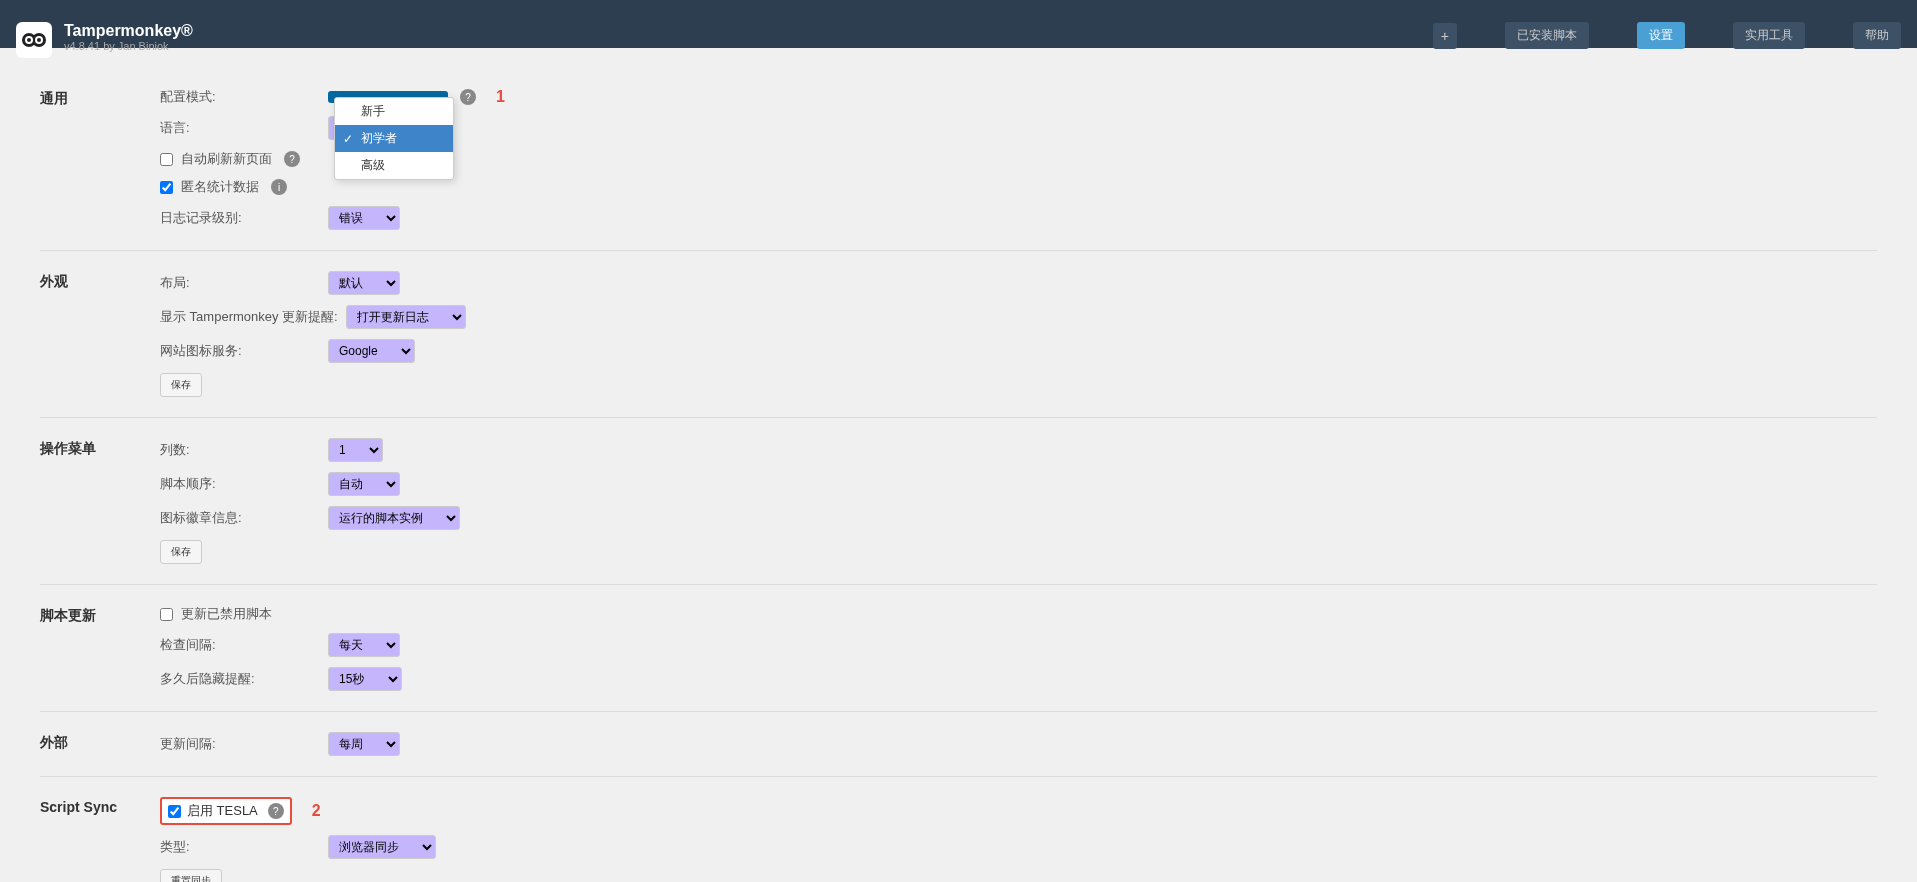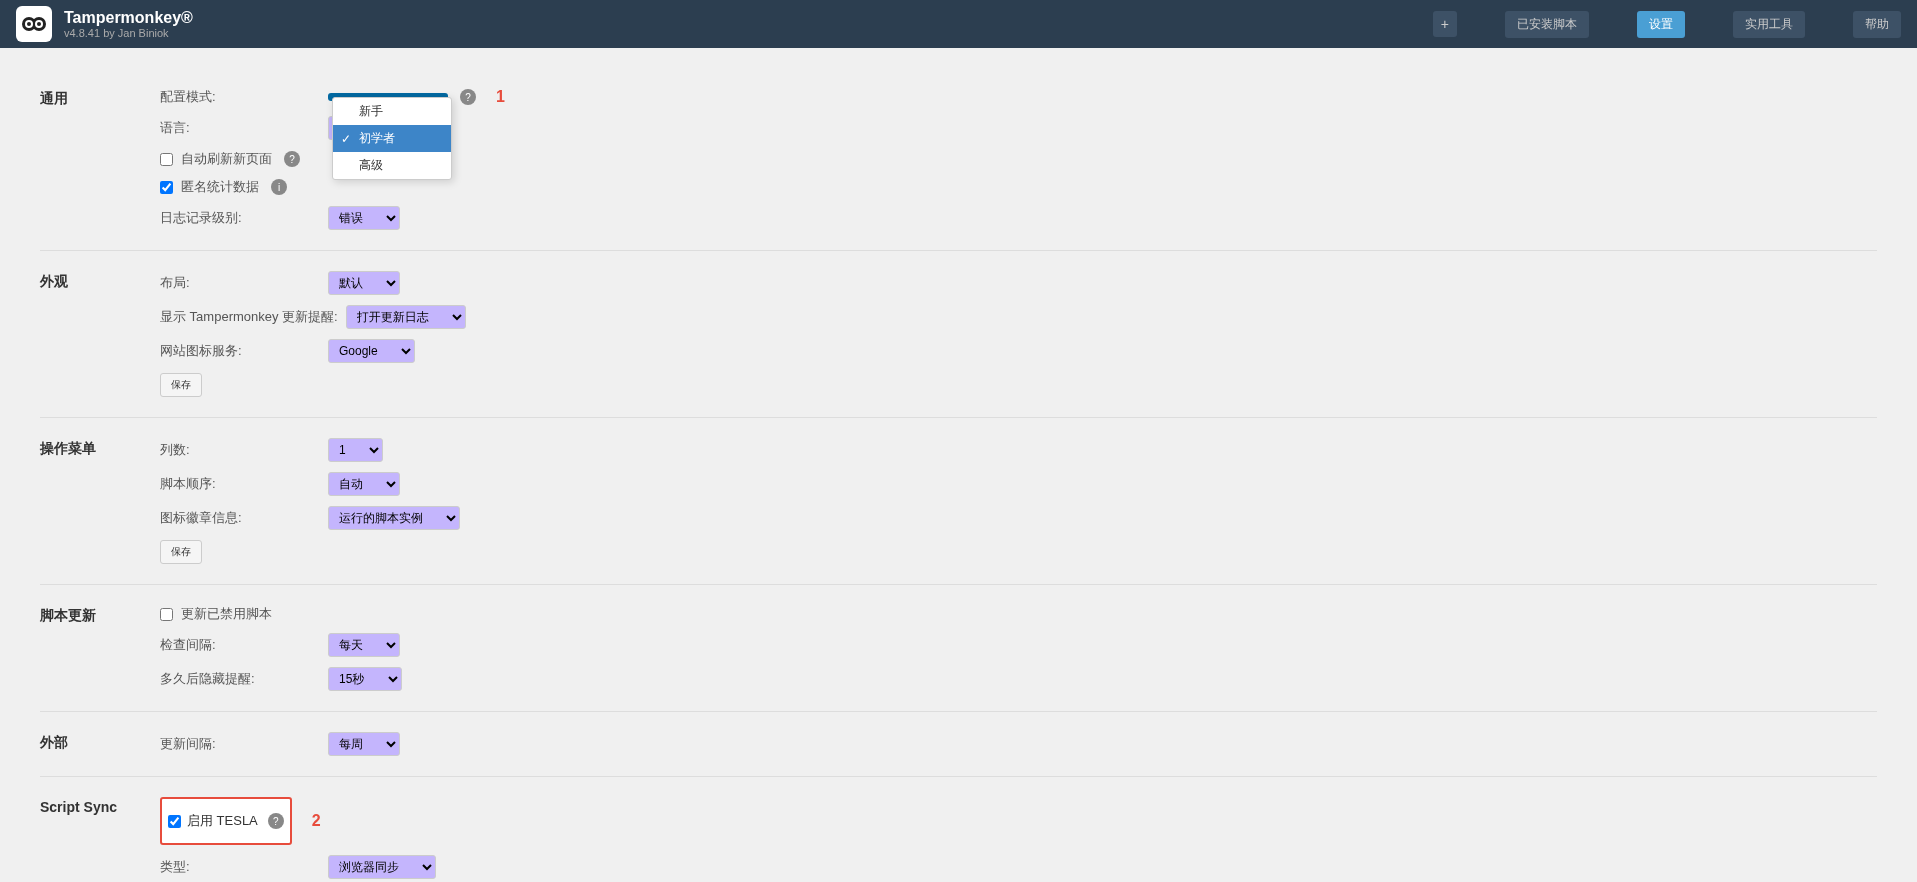--- a/index.html
+++ b/index.html
@@ -2,21 +2,21 @@
 <html><head>
   <meta charset="utf-8">
   <style>
     * { box-sizing: border-box; margin: 0; padding: 0; }
     body { font-family: Arial, sans-serif; font-size: 13px; background: #f0f0f0; color: #333; }
 
     
     .header {
       background: #2c3e50;
       display: flex;
-      align-items: center;
+      align-items: flex-start;
       padding: 22px 16px;
       height: 48px;
     }
     .header-logo {
       width: 36px;
       height: 36px;
       background: #fff;
       border-radius: 6px;
       display: flex; align-items: center; justify-content: center;
       margin-right: 12px;
@@ -122,21 +122,21 @@
       color: #555;
     }
     .checkbox-row input[type="checkbox"] { cursor: pointer; }
 
     
     .config-mode-wrapper {
       position: relative;
       display: inline-block;
     }
     .config-mode-box {
-      border: 4px solid #0369a1;
+      border: 6px solid #0369a1;
       border-radius: 3px;
       background: #a21caf;
       min-width: 120px;
       position: relative;
     }
     .dropdown-menu {
       position: absolute;
       top: 0;
       left: 0;
       background: #fff;
@@ -169,21 +169,21 @@
       cursor: pointer;
       border-radius: 3px;
       color: #333;
     }
 
     .tesla-box {
       border: 2px solid #e74c3c;
       border-radius: 3px;
       display: inline-flex;
       align-items: center;
-      padding: 13px 6px;
+      padding: 3px 6px;
       background: #fff;
       gap: 6px;
     }
     .tesla-box input[type="checkbox"] { cursor: pointer; }
 
     .annotation-number {
       color: #e74c3c;
       font-size: 16px;
       font-weight: bold;
       margin-left: 12px;

